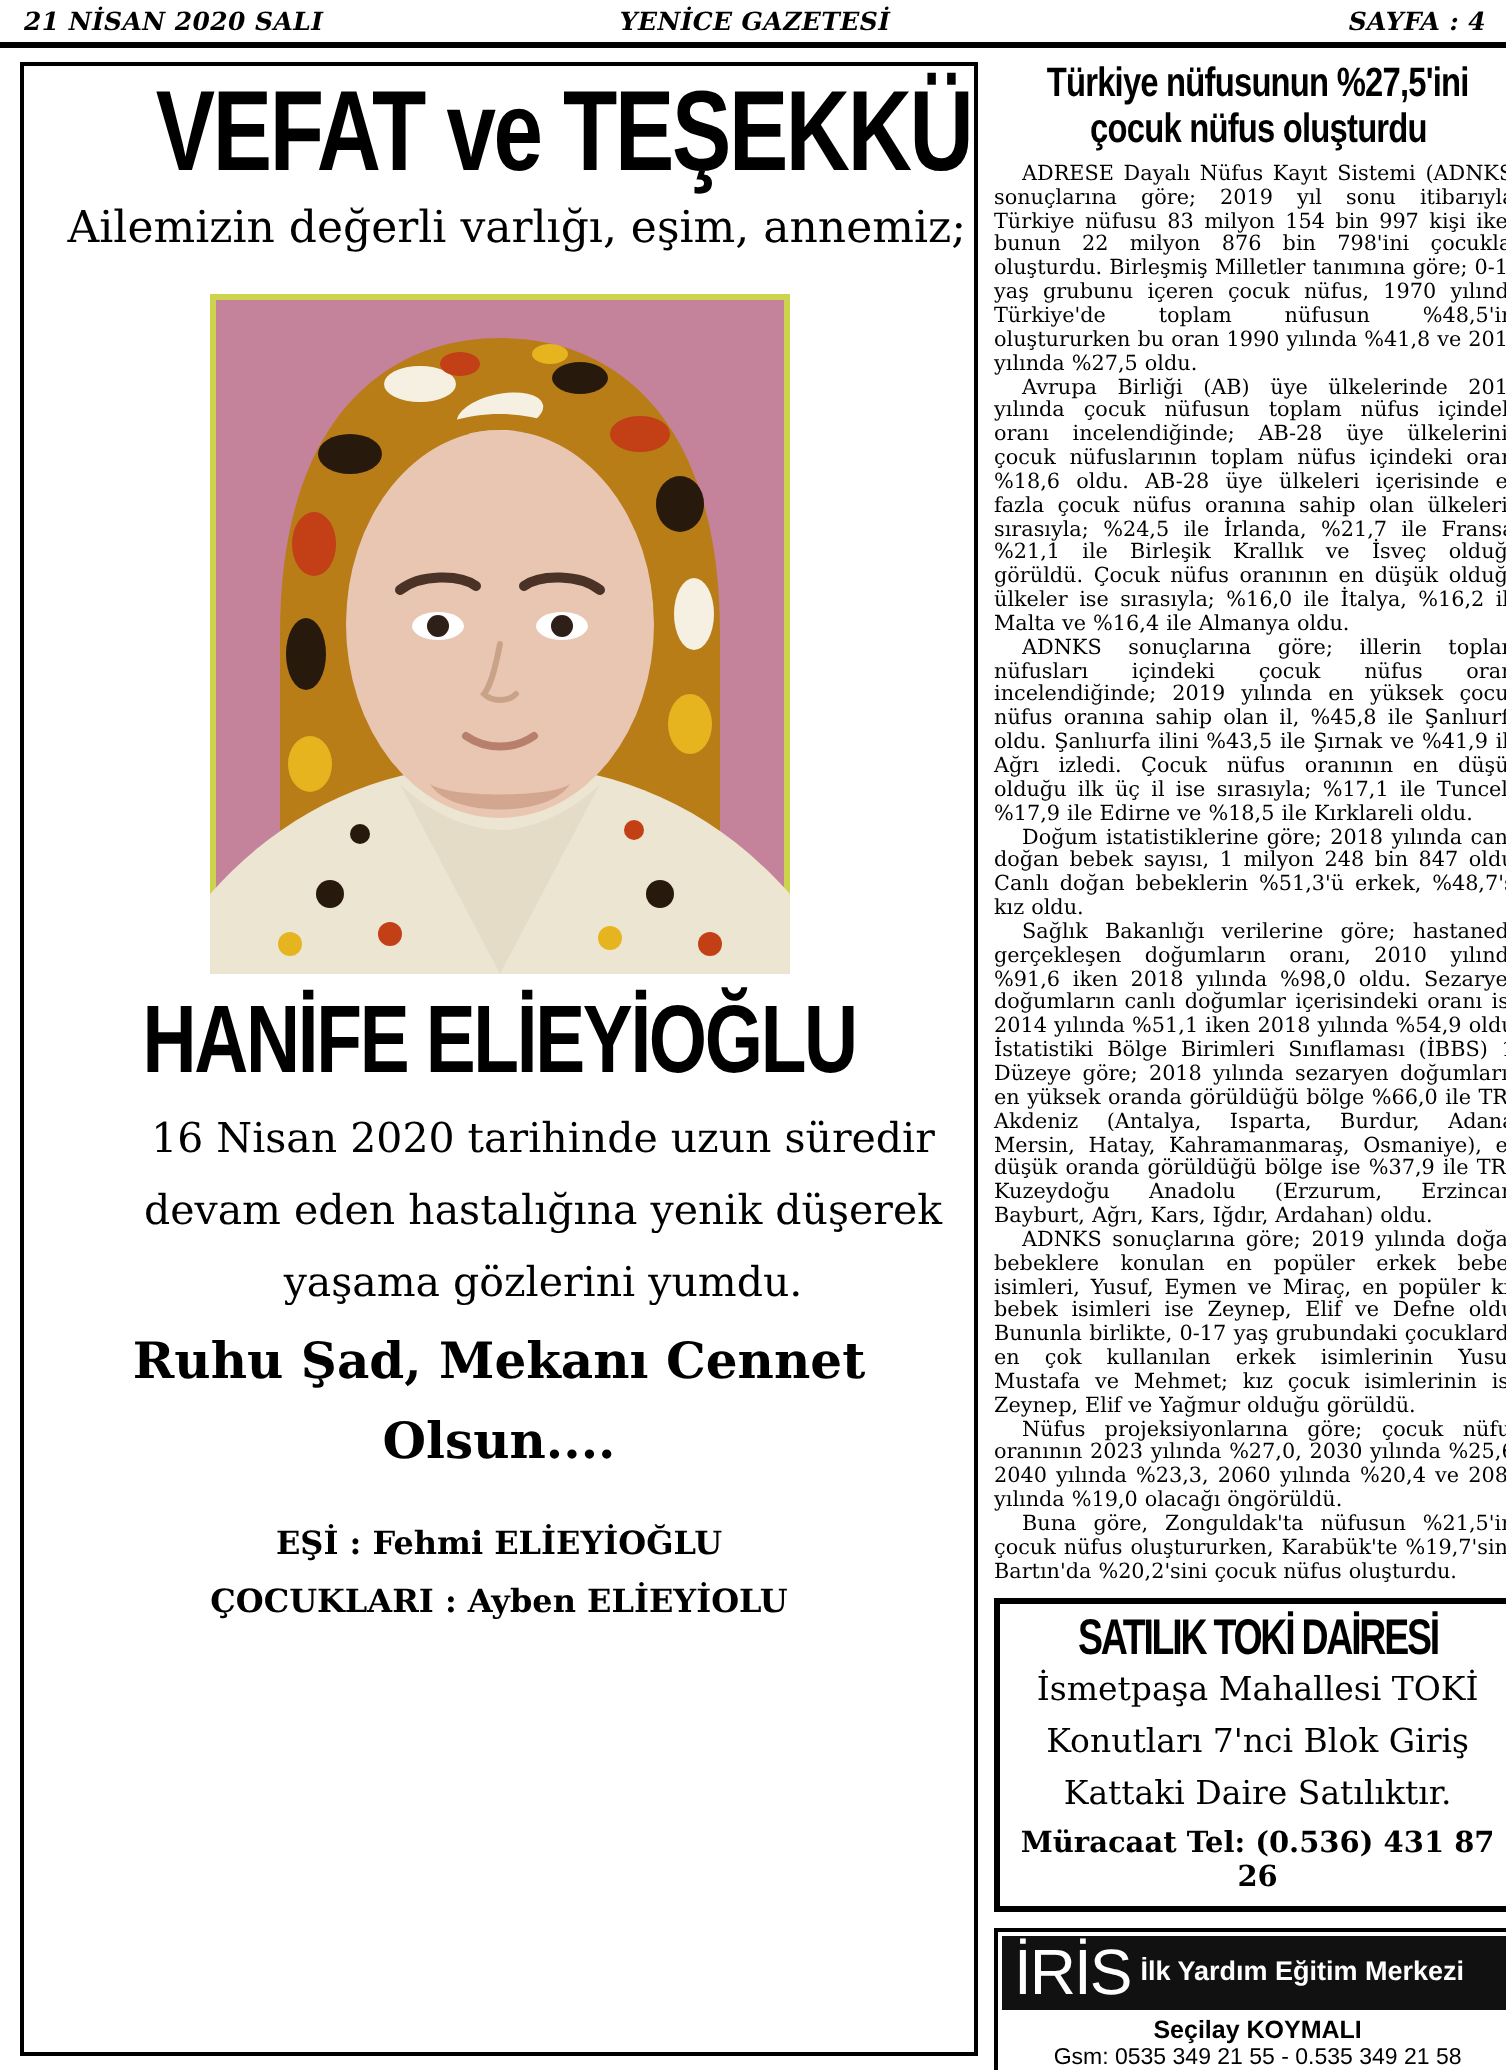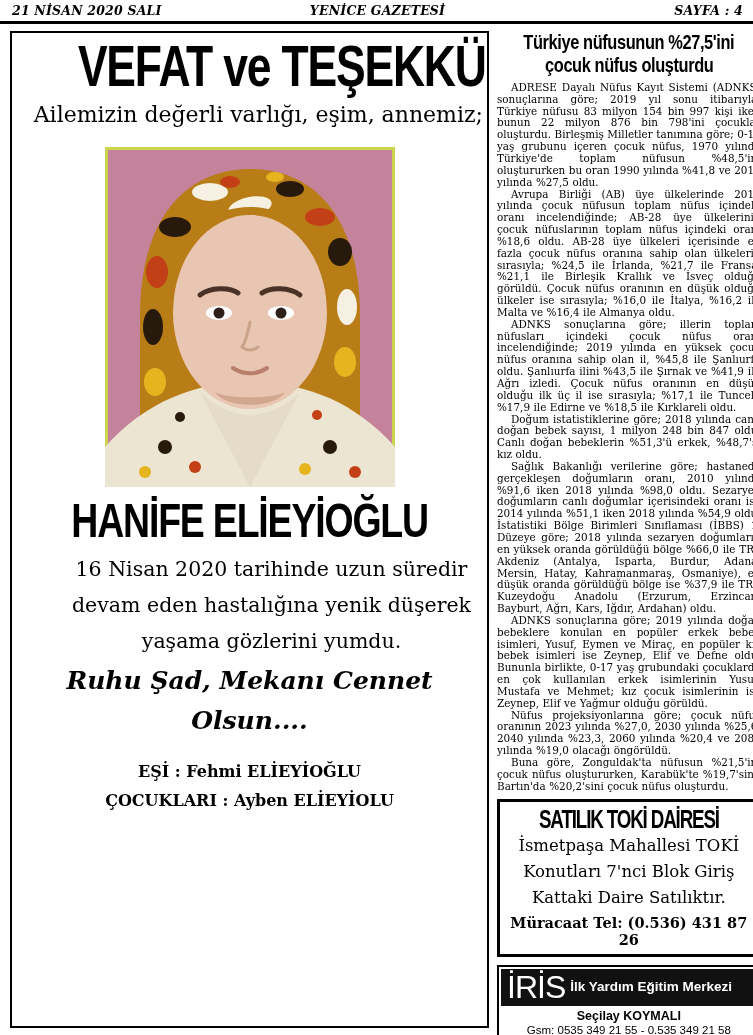--- a/index.html
+++ b/index.html
@@ -23,21 +23,21 @@
   
   .obit-box { border:2px solid #000; height:997px; padding:2px 4px; text-align:center; overflow:hidden; }
   .condensed { font-family:"Liberation Sans", sans-serif; font-weight:bold;
                display:inline-block; transform:scaleX(0.78); transform-origin:center;
                white-space:nowrap; letter-spacing:-1.5px; }
   .obit-title { font-size:57px; line-height:1.02; margin-top:2px; }
   .obit-intro { font-size:22px; margin:7px 0 20px;text-align:right; }
   .photo-wrap { width:290px; margin:0 auto; line-height:0; }
   .deceased-name { font-size:48px; line-height:1.0; margin:9px 0 6px; }
   .obit-body p { font-size:20.5px; line-height:36px;margin-left:44px; }
-  .prayer { font-size:25px; font-weight:bold; line-height:40px; margin-top:2px;font-style:italic; }
+  .prayer { font-size:25px; font-weight:bold; line-height:40px; margin-top:2px; }
   .family { margin-top:16px; font-weight:bold; }
   .family p { font-size:16px; line-height:29px; }
 
   
   .art-title { text-align:center; line-height:1.12; margin-bottom:5px; }
   .art-title .condensed { font-size:20.5px; transform:scaleX(0.8); letter-spacing:-0.5px; }
   .article { text-align:justify; }
   .article p { font-size:10.4px; line-height:11.85px; text-indent:14px;
                word-spacing:0.2px; }
 

